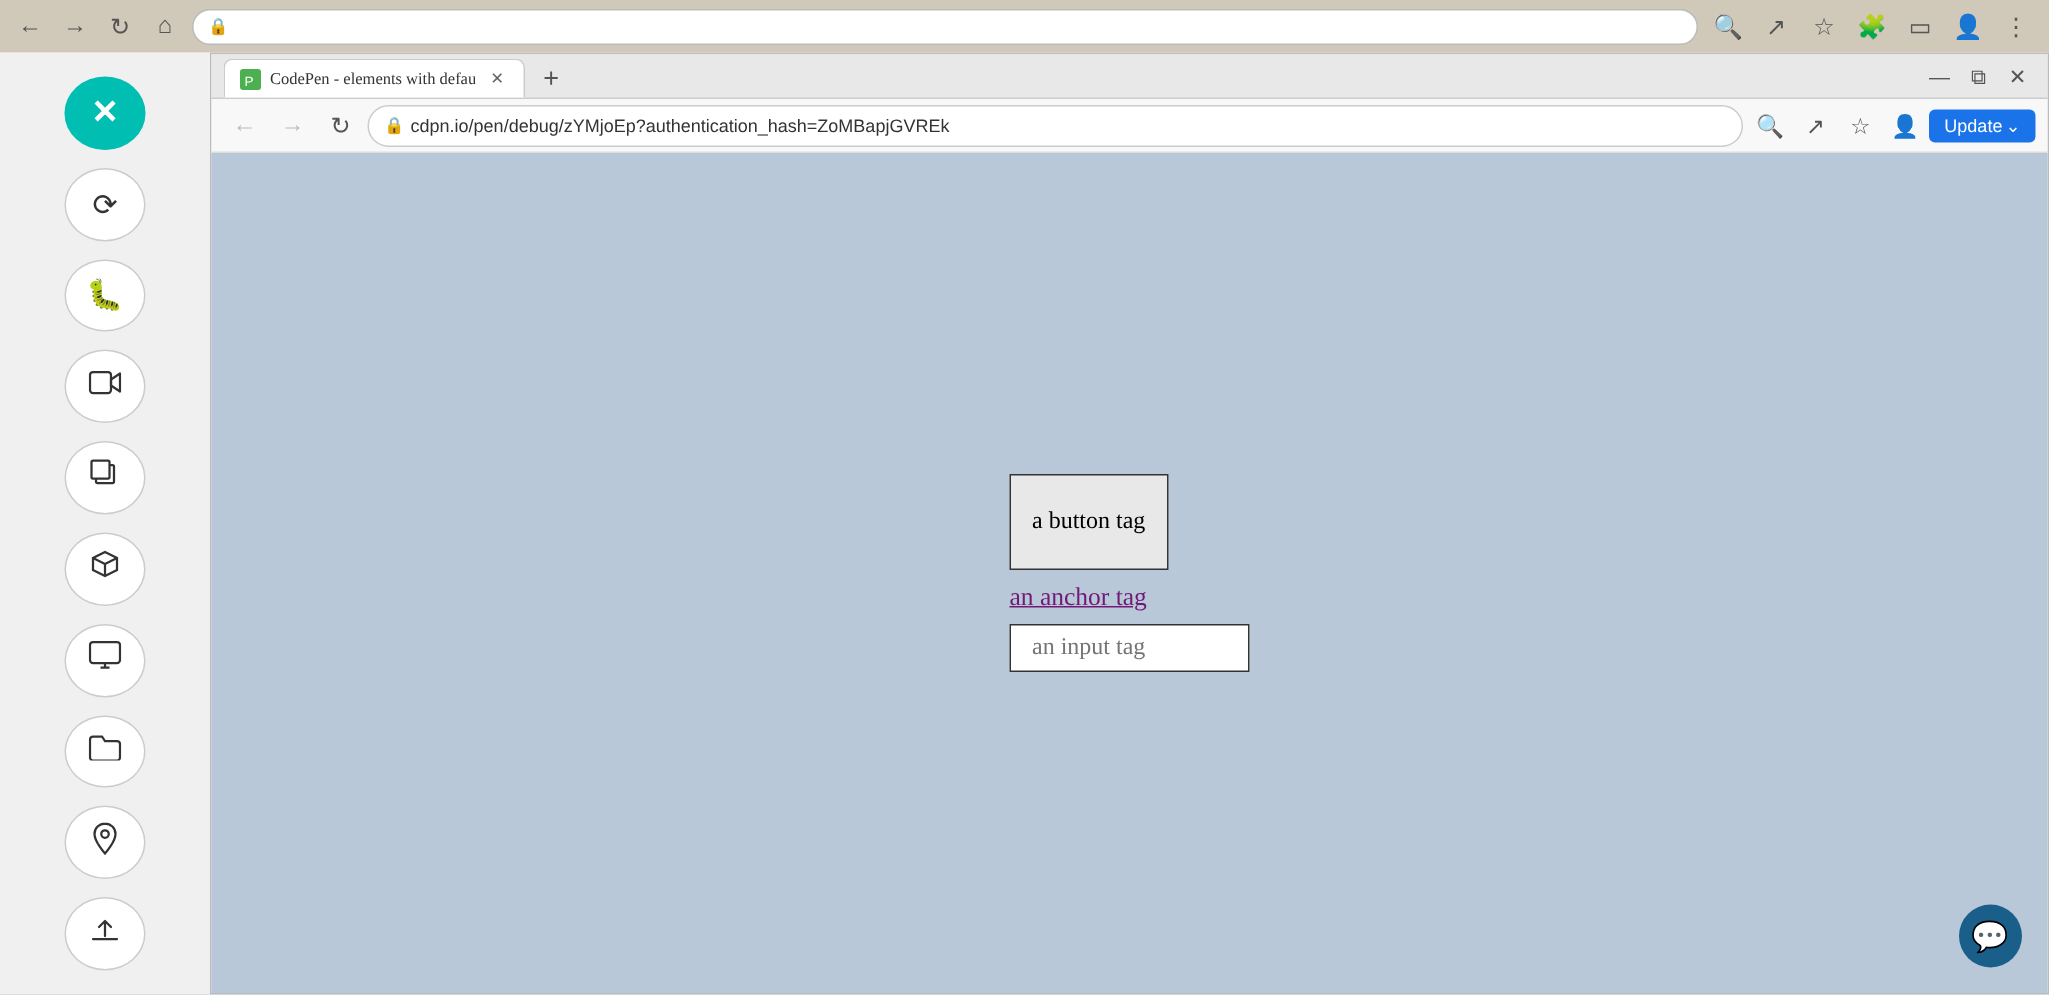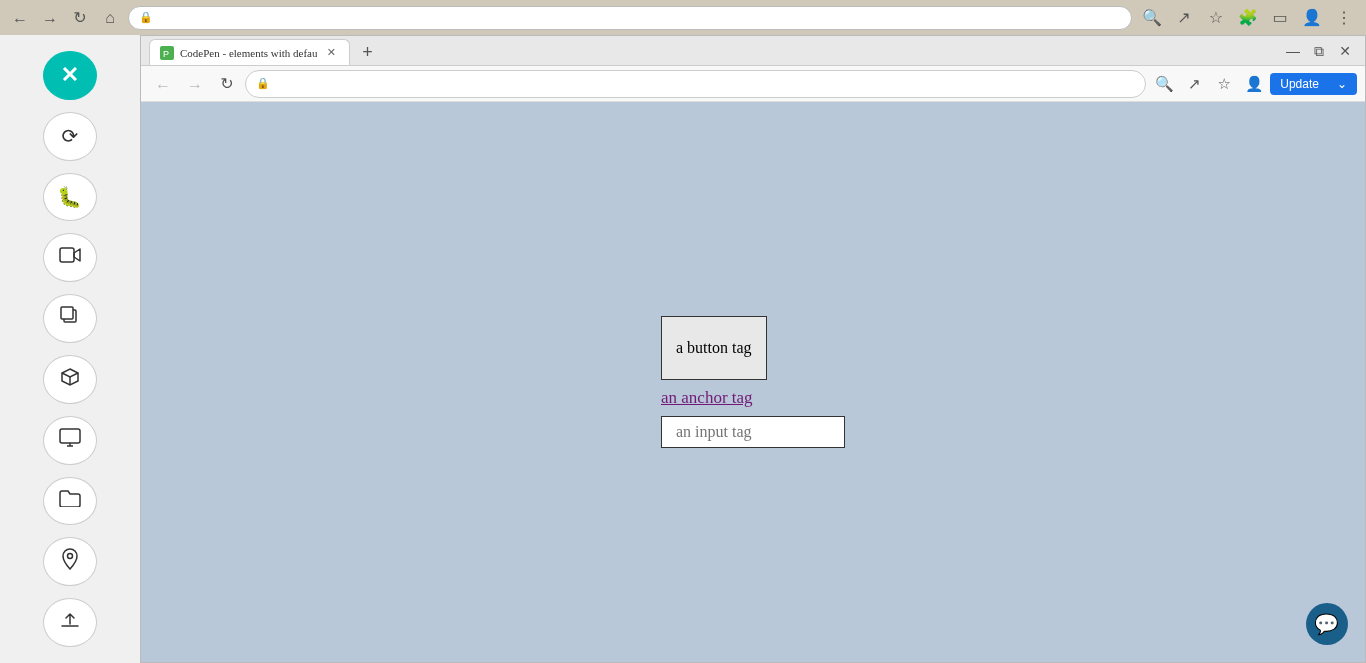--- a/index.html
+++ b/index.html
@@ -30,28 +30,28 @@
     .tab-extra-icons { display: flex; align-items: center; gap: 2px; padding-bottom: 2px; }
     .tab-extra-icon { width: 24px; height: 24px; display: flex; align-items: center; justify-content: center; font-size: 14px; color: #555; cursor: pointer; border-radius: 4px; }
 
     .inner-nav-bar { height: 36px; background: #f8f8f8; border-bottom: 1px solid #ddd; display: flex; align-items: center; padding: 0 8px; gap: 4px; }
     .inner-nav-btn { width: 28px; height: 28px; border: none; background: transparent; cursor: pointer; display: flex; align-items: center; justify-content: center; color: #555; font-size: 16px; border-radius: 4px; }
     .inner-nav-btn:disabled { color: #bbb; cursor: default; }
     .inner-address-bar { flex: 1; height: 28px; background: white; border-radius: 14px; display: flex; align-items: center; padding: 0 10px; font-size: 12px; color: #333; border: 1px solid #ccc; }
     .inner-address-lock { margin-right: 4px; color: #1a73e8; font-size: 11px; }
     .inner-nav-icons { display: flex; gap: 2px; align-items: center; }
     .inner-nav-icon { width: 28px; height: 28px; border: none; background: transparent; cursor: pointer; display: flex; align-items: center; justify-content: center; color: #555; font-size: 15px; border-radius: 4px; }
-    .update-btn { background: #1a73e8; color: white; border: none; border-radius: 4px; padding: 4px 10px; font-size: 12px; cursor: pointer; display: flex; align-items: center; gap: 18px; }
+    .update-btn { background: #1a73e8; color: white; border: none; border-radius: 4px; padding: 4px 10px; font-size: 12px; cursor: pointer; display: flex; align-items: center; gap: 2px; }
 
     .inner-content { flex: 1; background: #b8c8d8; display: flex; align-items: center; justify-content: center; position: relative; }
 
     .demo-elements { display: flex; flex-direction: column; gap: 8px; align-items: flex-start; }
     .demo-button { border: 1px solid #333; background: #e8e8e8; padding: 22px 14px; font-size: 16px; cursor: pointer; font-family: serif; }
     .demo-anchor { color: #701a75; font-size: 17px; text-decoration: underline; cursor: pointer; font-family: serif; }
-    .demo-input { border: 1px solid #333; background: white; padding: 6px 14px; font-size: 16px; width: 184px; font-family: serif; color: #999; outline: none; }
+    .demo-input { border: 1px solid #333; background: white; padding: 6px 14px; font-size: 16px; width: 160px; font-family: serif; color: #999; outline: none; }
 
     
     .chat-bubble { position: absolute; bottom: 18px; right: 18px; width: 42px; height: 42px; background: #1a5f8a; border-radius: 50%; display: flex; align-items: center; justify-content: center; cursor: pointer; color: white; font-size: 20px; }
   </style>
 </head>
 <body>
 
 <div class="outer-browser">
   <button class="outer-nav-btn">←</button>
   <button class="outer-nav-btn">→</button>
@@ -161,20 +161,21 @@
       <span class="tab-extra-icon">✕</span>
     </div>
   </div>
 
   <div class="inner-nav-bar">
     <button class="inner-nav-btn" disabled="">←</button>
     <button class="inner-nav-btn" disabled="">→</button>
     <button class="inner-nav-btn">↻</button>
     <div class="inner-address-bar">
       <span class="inner-address-lock">🔒</span>
+      <span>cdpn.io/pen/debug/zYMjoEp?authentication_hash=ZoMBapjGVREk</span>
     </div>
     <div class="inner-nav-icons">
       <button class="inner-nav-icon">🔍</button>
       <button class="inner-nav-icon">↗</button>
       <button class="inner-nav-icon">☆</button>
       <button class="inner-nav-icon">👤</button>
       <button class="update-btn">
         <span>Update</span>
         <span>⌄</span>
       </button>

